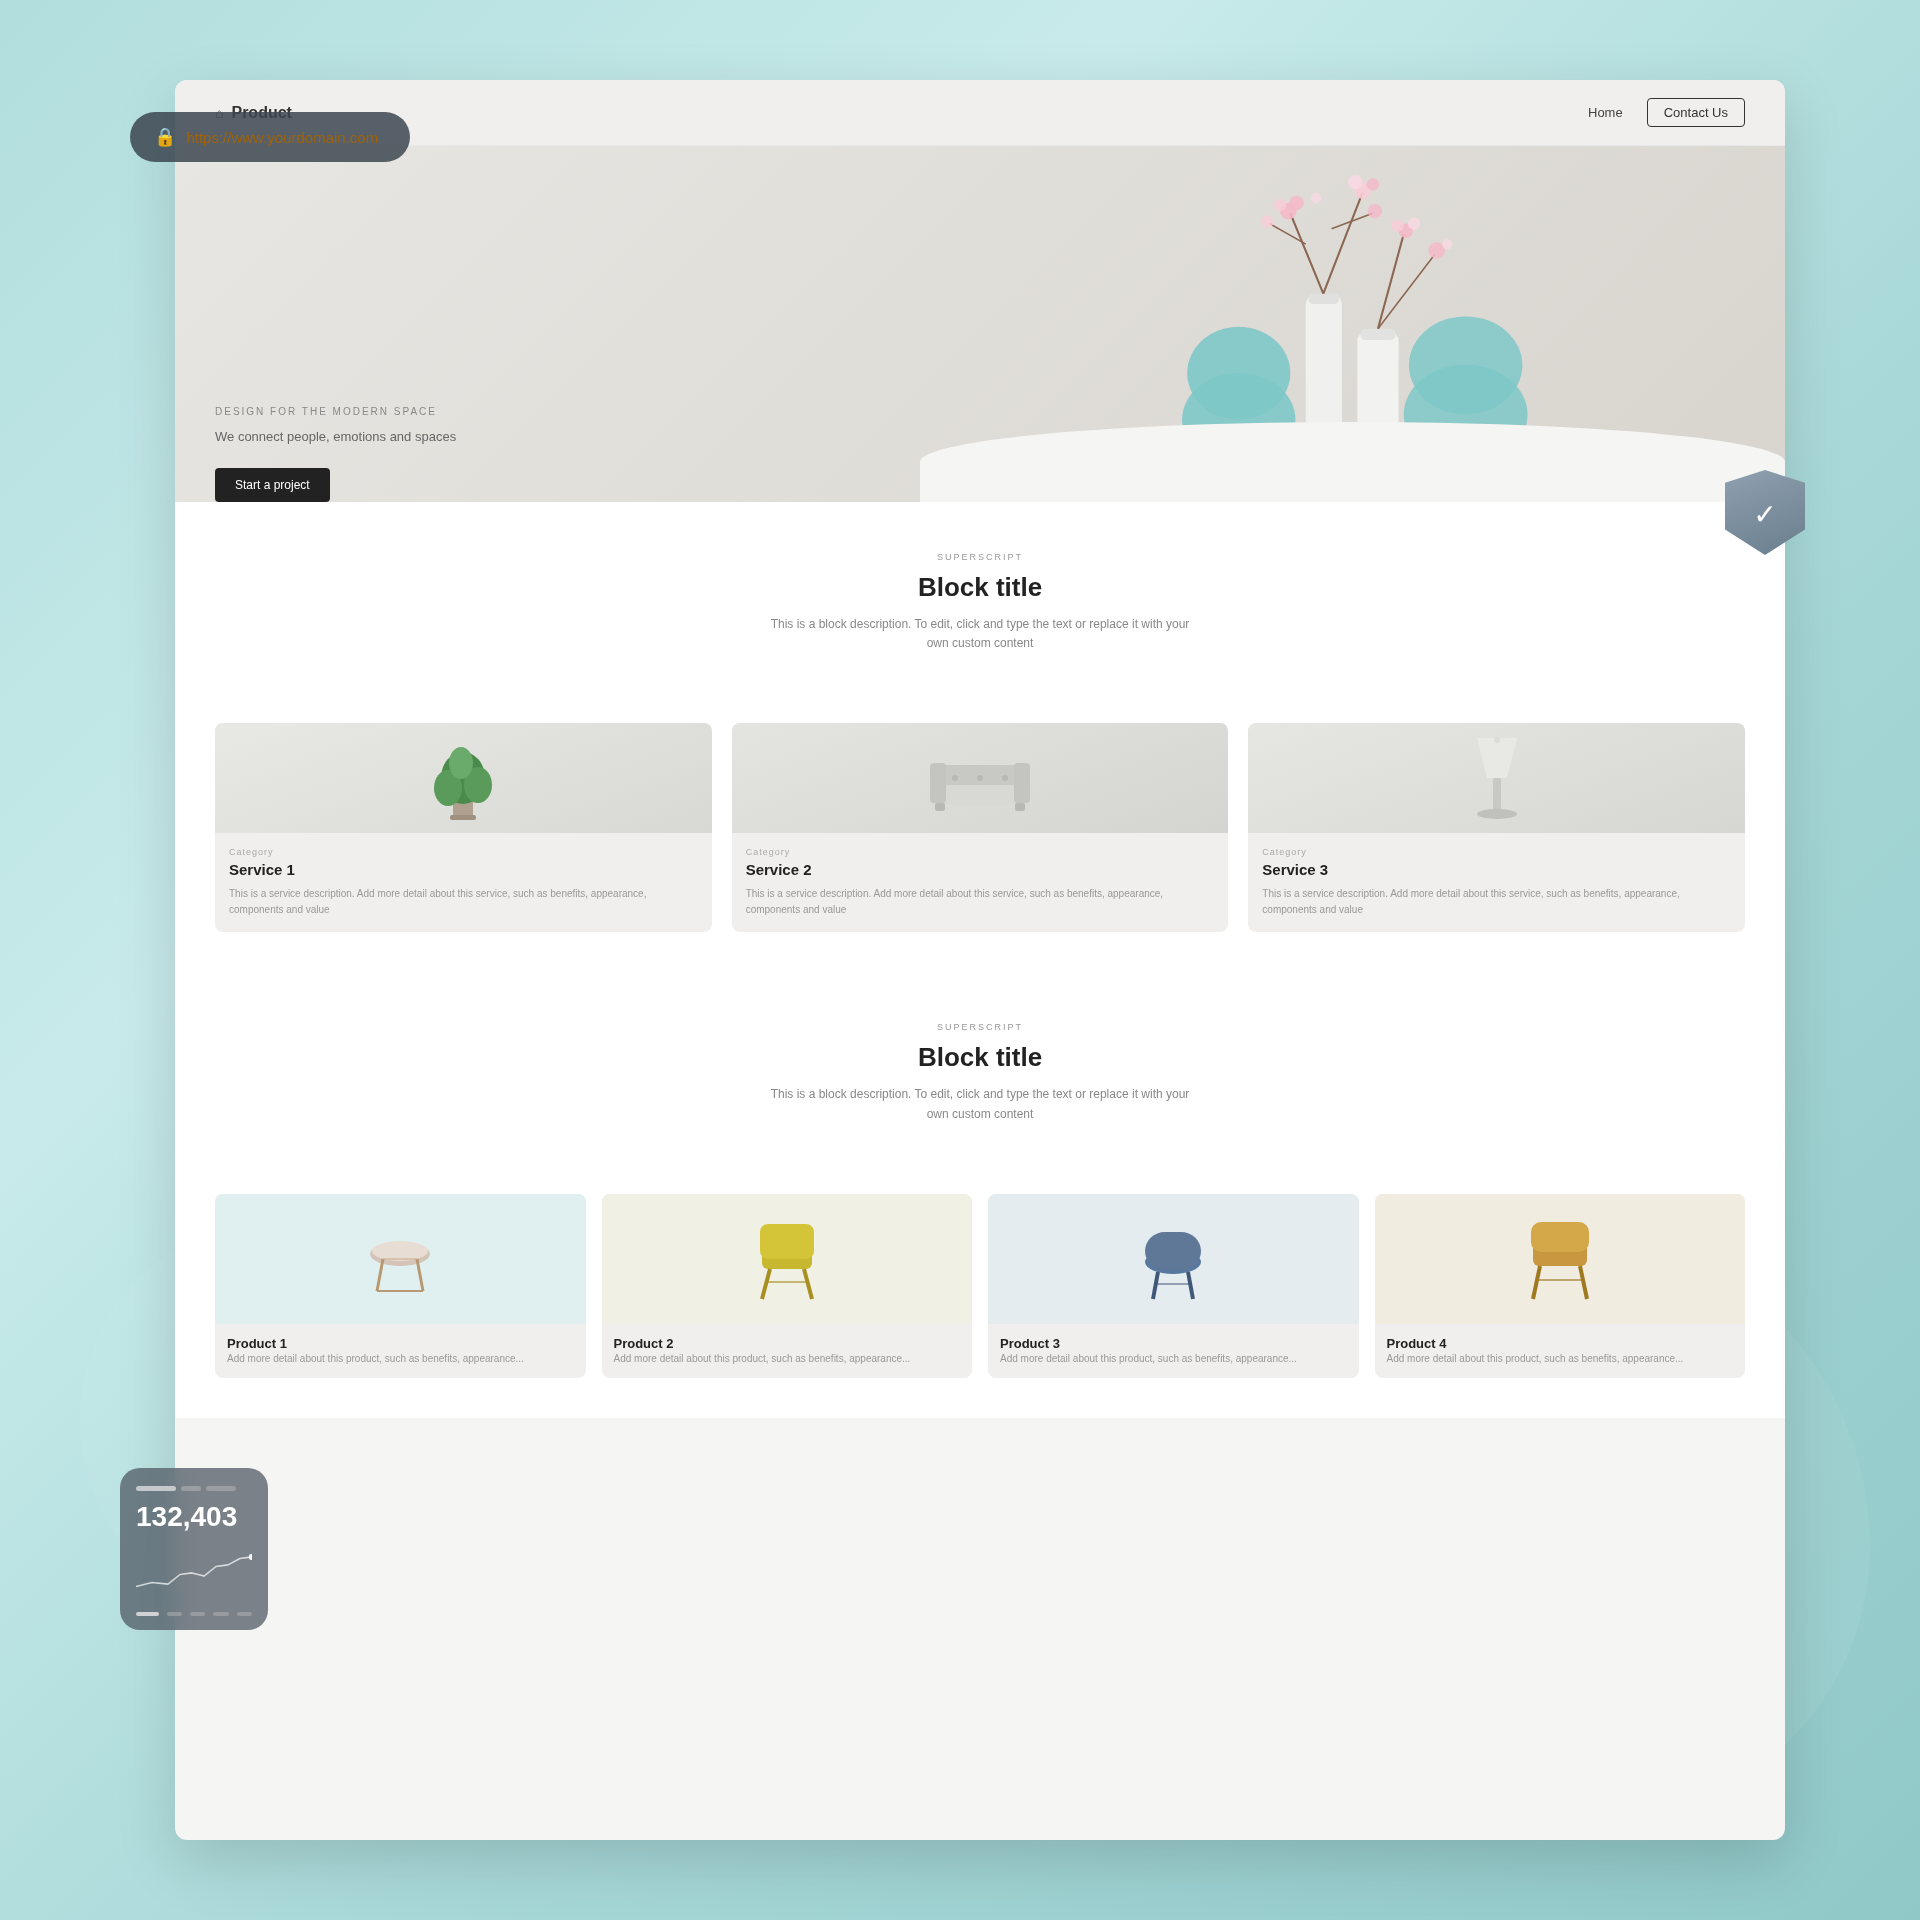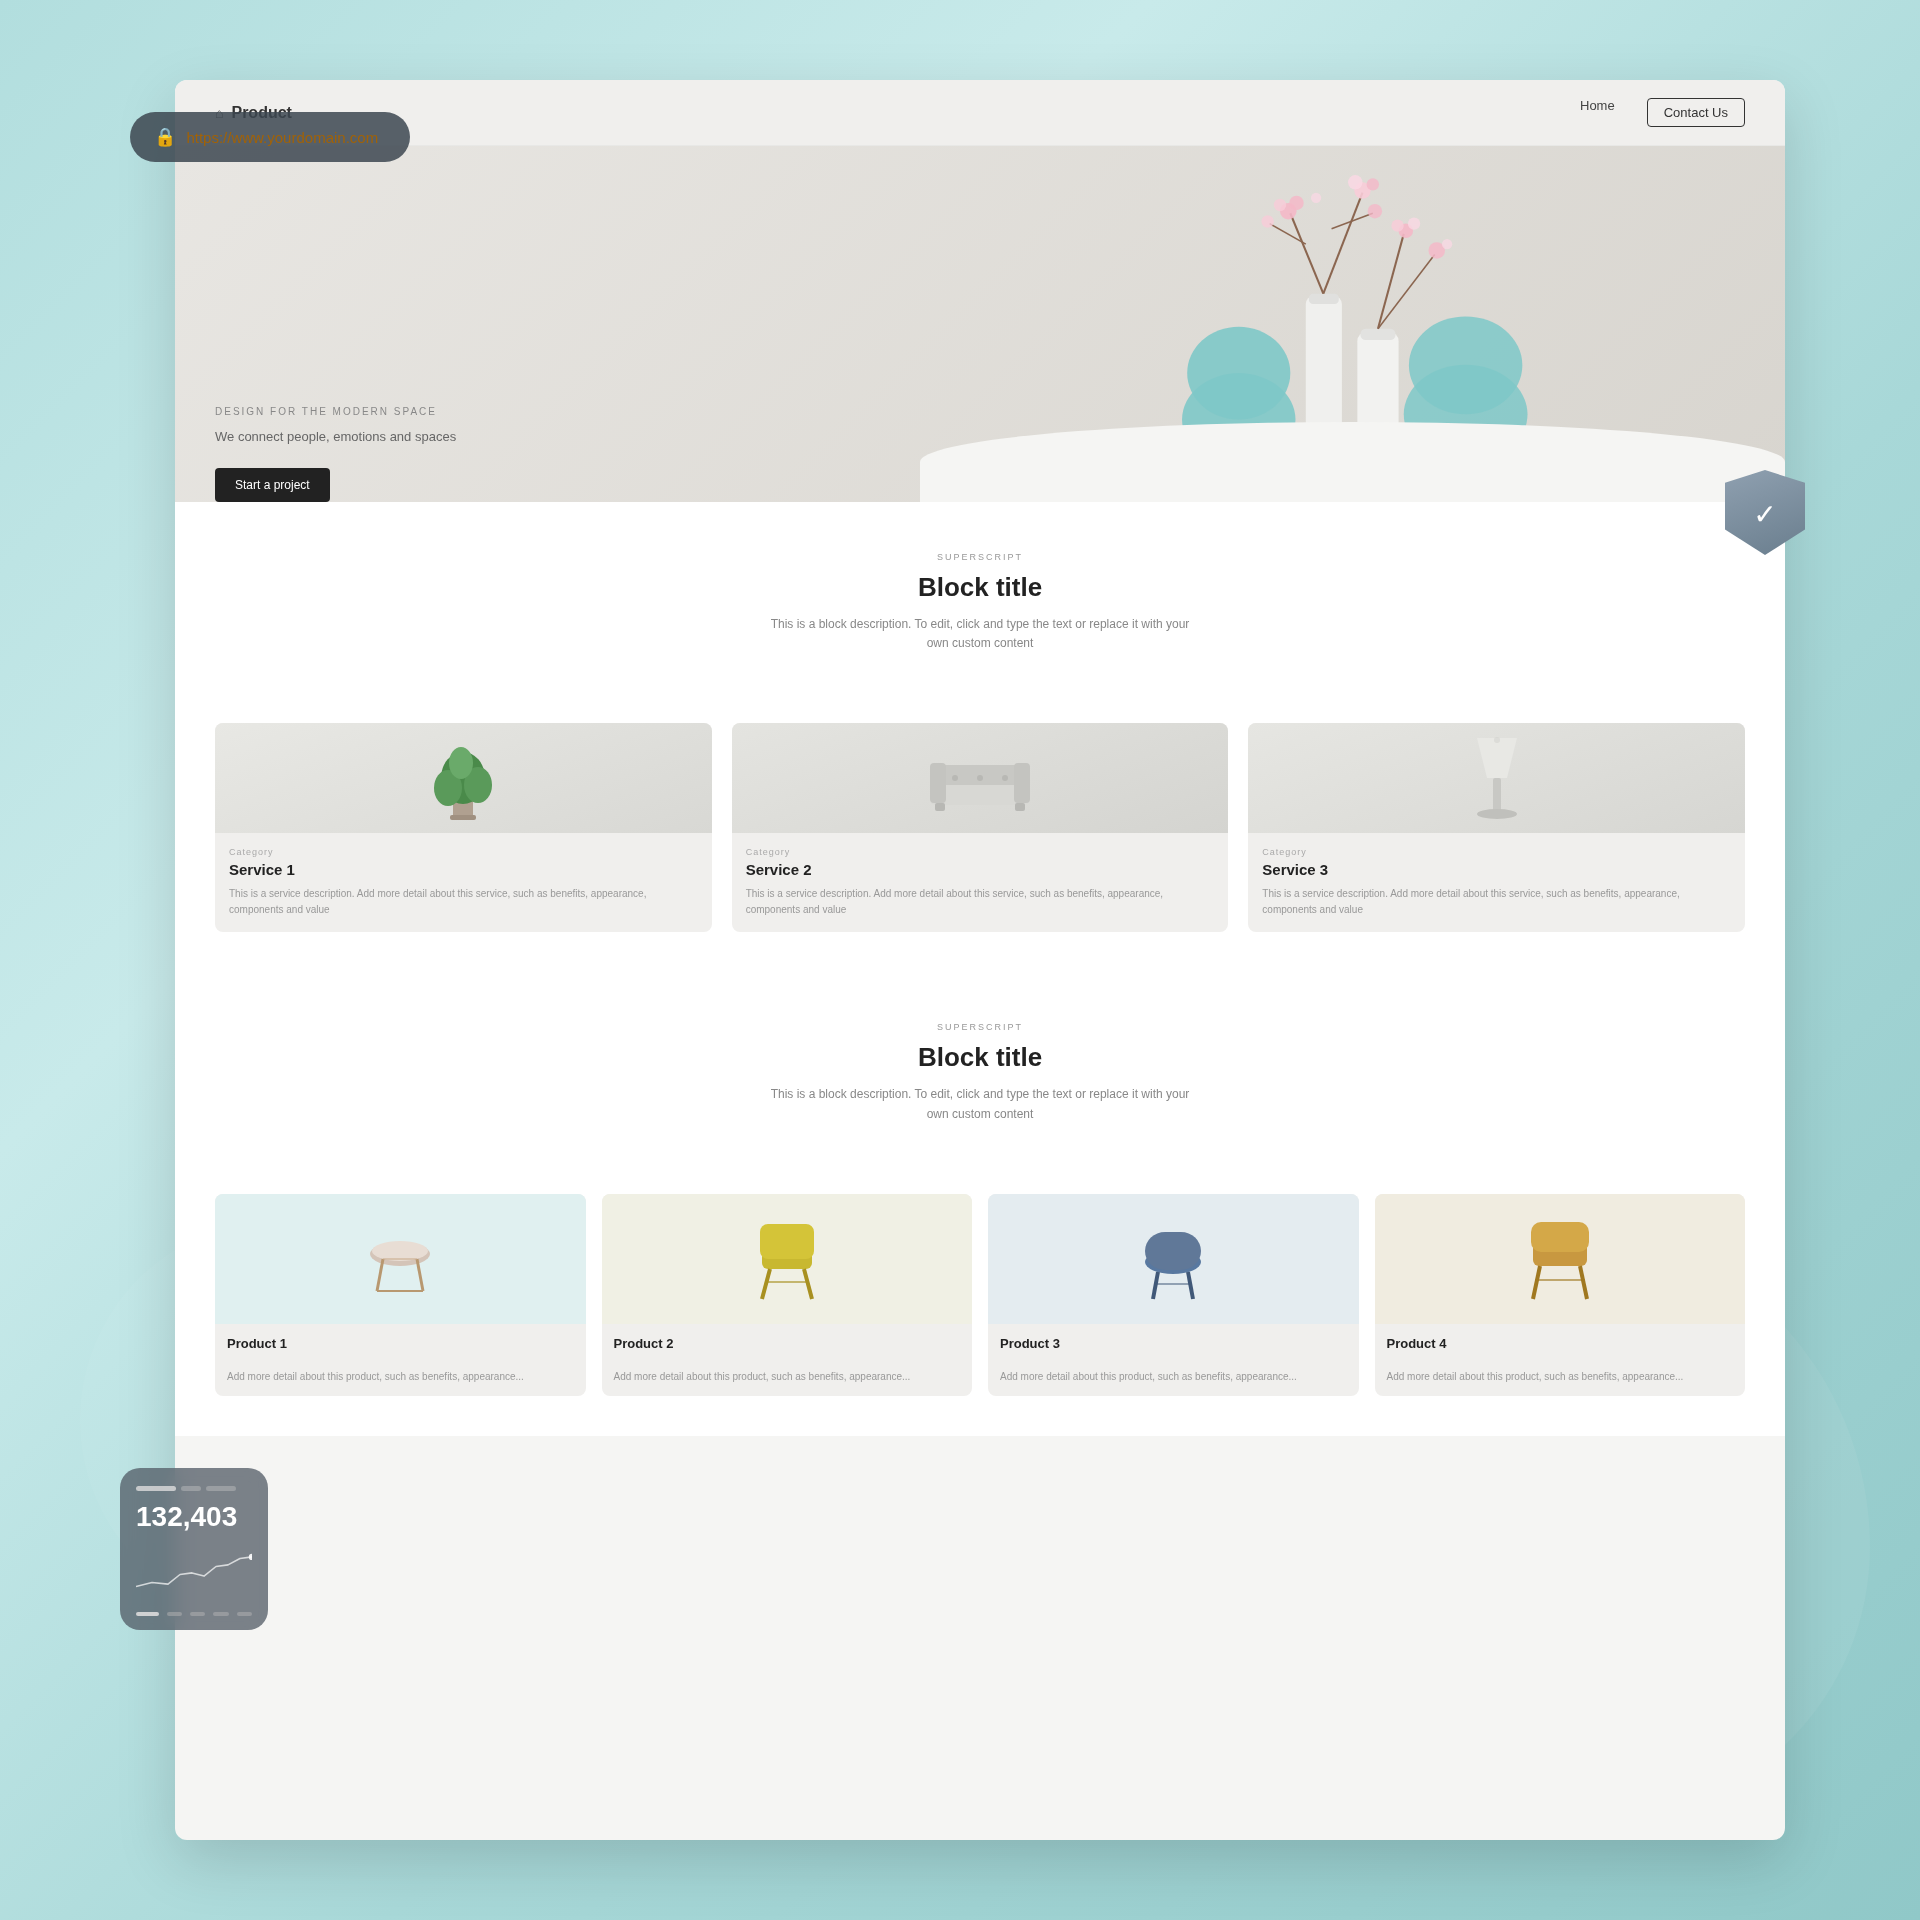--- a/index.html
+++ b/index.html
@@ -160,21 +160,22 @@
       font-size: 16px;
       font-weight: 600;
       color: #333;
     }
     .nav-logo-icon {
       font-size: 14px;
       color: #555;
     }
     .nav-links {
       display: flex;
-      gap: 32px;
+      align-items: center;
+      gap: 24px;
     }
     .nav-link {
       font-size: 13px;
       color: #444;
       text-decoration: none;
       cursor: pointer;
     }
     .nav-btn {
       border: 1.5px solid #333;
       border-radius: 4px;
@@ -349,21 +350,21 @@
       justify-content: center;
       background: #e8e6e2;
     }
     .product-content {
       padding: 12px;
     }
     .product-name {
       font-size: 13px;
       font-weight: 600;
       color: #222;
-      margin-bottom: 18px;
+      margin-bottom: 0;
     }
     .product-desc {
       font-size: 10px;
       color: #999;
       line-height: 1.5;
     }
 
     
     .product-img-1 { background: #e0f0f0; }
     .product-img-2 { background: #f0f0e4; }

